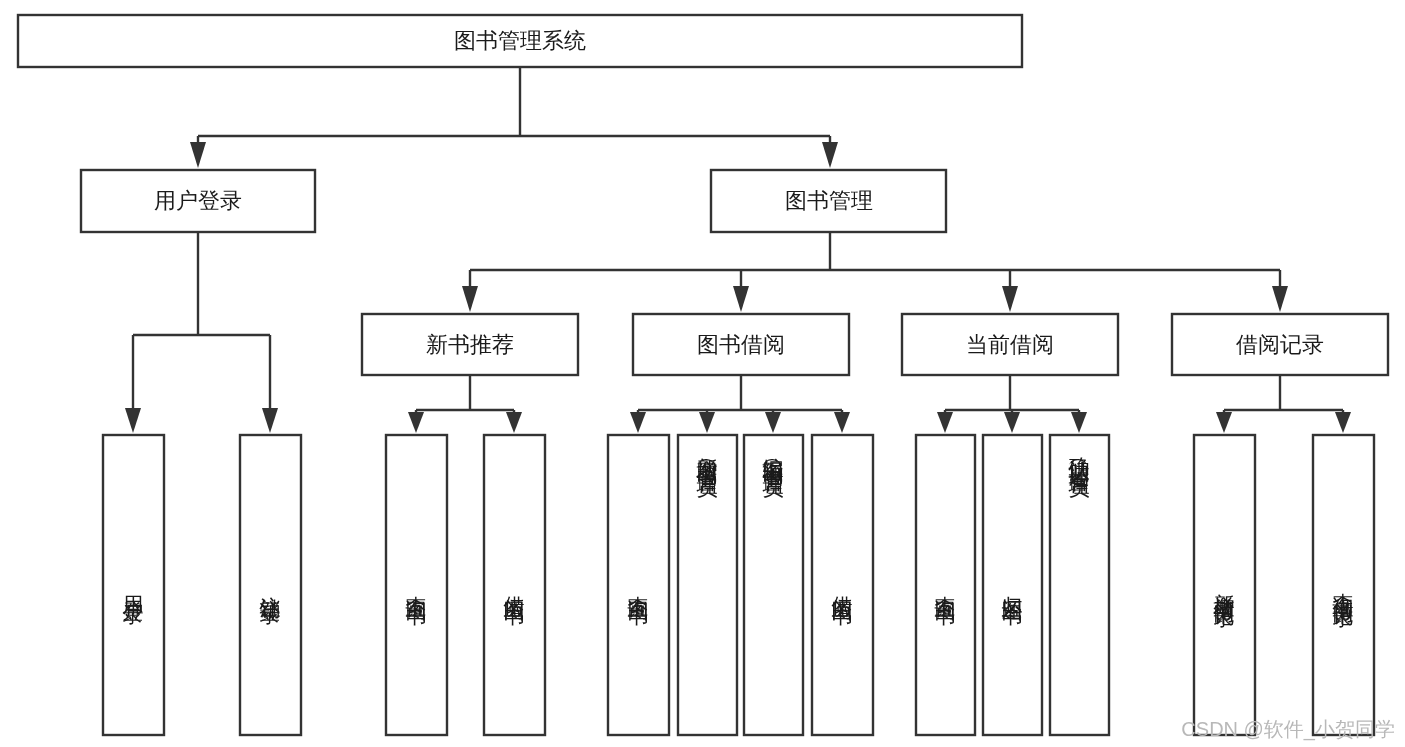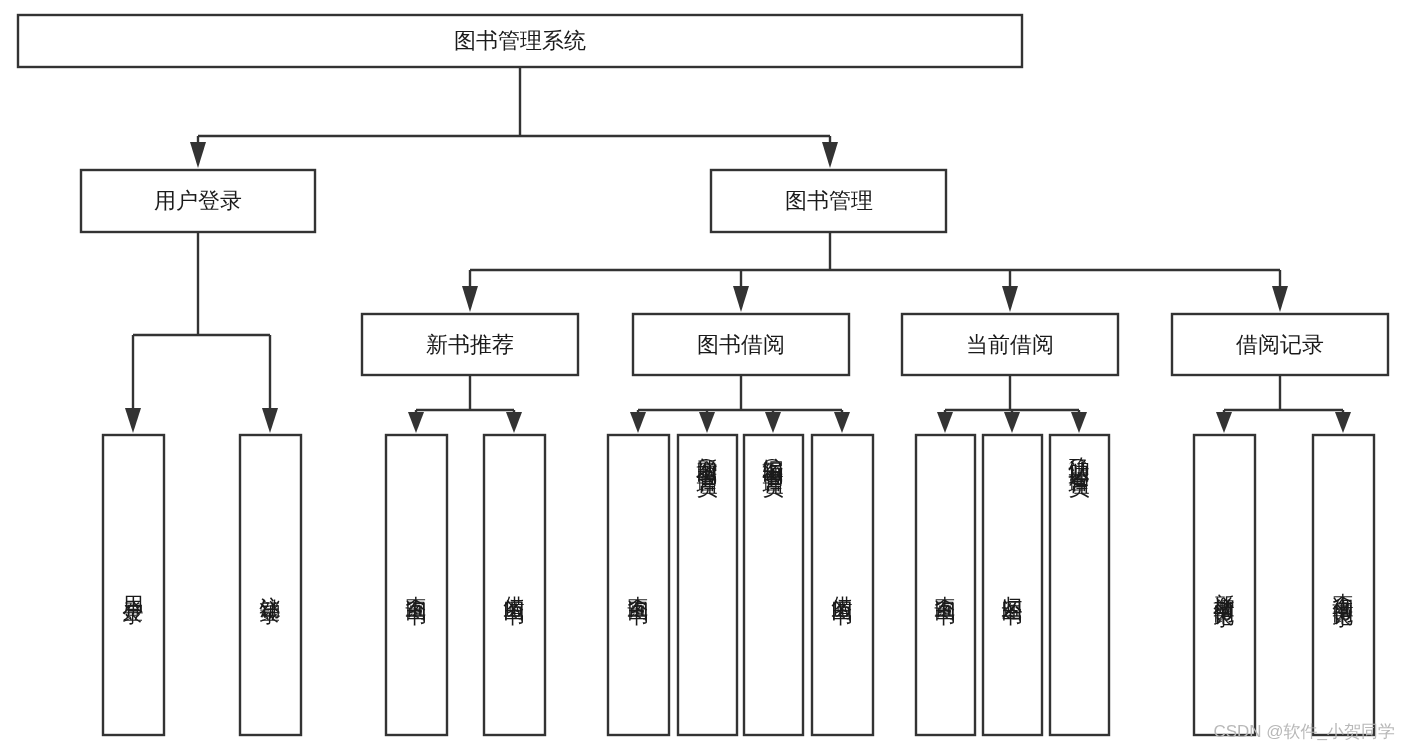--- a/index.html
+++ b/index.html
@@ -72,21 +72,21 @@
     color: #1a1a1a;
     letter-spacing: 3px;
     white-space: nowrap;
     text-align: center;
   }
   .watermark {
     position: absolute;
     right: 10px;
     bottom: 4px;
     font-family: "Liberation Sans", "DejaVu Sans", sans-serif;
-    font-size: 17px;
+    font-size: 20px;
     color: #b8b8b8;
     white-space: nowrap;
     user-select: none;
   }
 </style>
 </head>
 <body>
 
 <div id="diagram-root">
 

